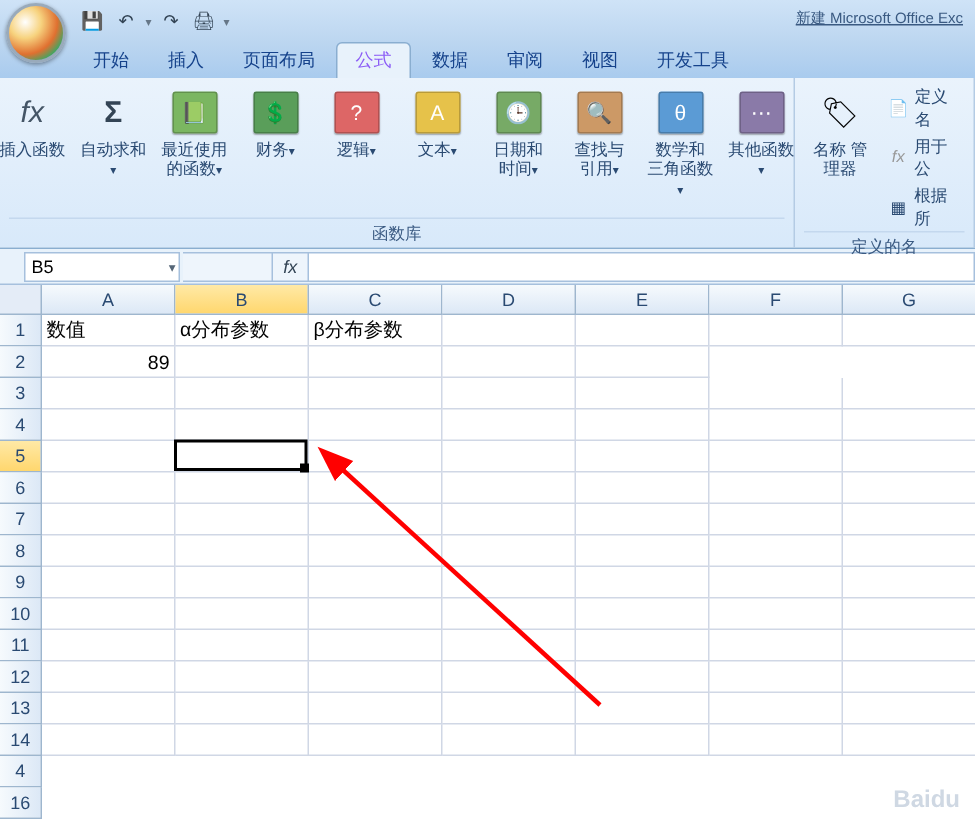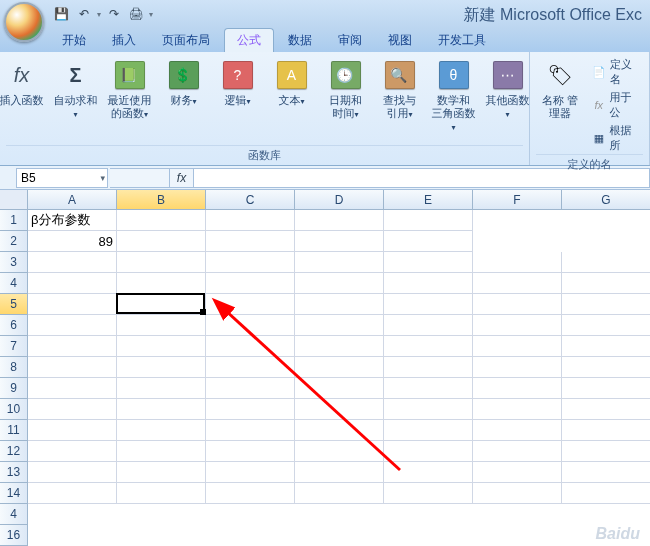--- a/index.html
+++ b/index.html
@@ -3,21 +3,21 @@
 <meta charset="utf-8">
 <style>
 * { box-sizing: border-box; margin: 0; padding: 0; font-family: "Microsoft YaHei", SimSun, Arial, sans-serif; }
 body { background: #fff; width: 650px; height: 546px; overflow: hidden; position: relative; }
 
 .titlebar { height: 28px; background: linear-gradient(#cfe3f7,#bcd6f0); display: flex; align-items: center; padding: 0 2px; }
 .office-btn { width: 40px; height: 40px; position: absolute; left: 4px; top: 2px; z-index: 20; border-radius: 50%; background: radial-gradient(circle at 30% 30%, #fff, #f7d37f 30%, #e07030 60%, #3a6 80%, #49e 100%); border: 2px solid #9ab; box-shadow: 0 1px 3px rgba(0,0,0,.4); }
 .qat { display: flex; gap: 2px; margin-left: 50px; align-items: center; }
 .qat-item { width: 20px; height: 20px; display: flex; align-items: center; justify-content: center; font-size: 12px; color: #345; }
 .qat-sep { width: 6px; height: 20px; display:flex; align-items:center; justify-content:center; color:#678; font-size:8px; }
-.title-text { position: absolute; right: 8px; top: 5px; font-size: 16px; color: #3a5a82; }
+.title-text { position: absolute; right: 8px; top: 5px; font-size: 10px; color: #3a5a82; text-decoration: underline; }
 
 .tabs { height: 24px; background: linear-gradient(#bcd6f0,#a9cbee); display: flex; align-items: flex-end; padding-left: 50px; gap: 2px; }
 .tab { padding: 3px 12px 3px; font-size: 12px; color: #15428b; cursor: pointer; border-top-left-radius: 4px; border-top-right-radius: 4px; }
 .tab.active { background: #e8f2fb; color: #8b5cf6; border: 1px solid #8aaed0; border-bottom: none; }
 
 .ribbon { height: 114px; background: linear-gradient(#eaf3fc,#d8e9fa); border-bottom: 1px solid #8aaed0; display: flex; position: relative; }
 .rgroup { border-right: 1px solid #b4cbe4; padding: 4px 6px 0; display: flex; flex-direction: column; align-items: center; justify-content: space-between; }
 .rgroup-body { display: flex; gap: 4px; align-items: flex-start; flex: 1; }
 .rgroup-label { font-size: 11px; color: #3a5a82; text-align: center; padding: 2px 0; border-top: 1px solid #c4d8ee; width: 100%; }
 .big-btn { width: 50px; display: flex; flex-direction: column; align-items: center; gap: 2px; padding: 2px; cursor: pointer; }
@@ -25,21 +25,21 @@
 .big-label { font-size: 11px; color: #2a4a72; text-align: center; line-height: 13px; }
 .book { width: 30px; height: 28px; border-radius: 2px; display:flex; align-items:center; justify-content:center; font-size:14px; color:#fff; box-shadow: inset 0 0 0 1px rgba(0,0,0,.2), 0 1px 1px rgba(0,0,0,.3); }
 .dd { font-size: 8px; color: #2a4a72; }
 .name-group { border-right: 1px solid #b4cbe4; padding: 4px 6px 0; display:flex; flex-direction:column; }
 .name-body { display:flex; gap:6px; flex:1; }
 .name-items { display:flex; flex-direction:column; gap:1px; font-size:11px; color:#2a4a72; }
 .name-item { display:flex; align-items:center; gap:4px; padding: 1px 2px; cursor:pointer; }
 .name-item .ico { width:14px; height:14px; display:inline-flex; align-items:center; justify-content:center; font-size:11px; }
 
 .formula-bar { height: 24px; background: #e8f2fb; border-bottom: 1px solid #a6c0dd; display: flex; align-items: center; }
-.name-box { width: 92px; height: 20px; background: #fff; border: 1px solid #a6c0dd; margin: 0 2px 0 16px; font-size: 12px; padding: 0 4px; display:flex; align-items:center; position:relative; }
+.name-box { width: 104px; height: 20px; background: #fff; border: 1px solid #a6c0dd; margin: 0 2px 0 16px; font-size: 12px; padding: 0 4px; display:flex; align-items:center; position:relative; }
 .name-box .ddl { position:absolute; right:2px; font-size:9px; color:#567; }
 .fx-btn { width: 24px; height: 20px; border: 1px solid #a6c0dd; border-left:none; background:#eef5fc; display:flex; align-items:center; justify-content:center; font-style:italic; font-size:12px; color:#345; cursor:pointer; }
 .formula-input { flex: 1; height: 20px; background: #fff; border: 1px solid #a6c0dd; border-left:none; padding: 0 4px; font-size: 12px; }
 
 .grid-area { display: flex; height: calc(546px - 28px - 24px - 114px - 24px); background: #fff; position: relative; }
 .corner { width: 28px; height: 20px; background: #e4ecf7; border-right: 1px solid #9eb6ce; border-bottom: 1px solid #9eb6ce; position: absolute; left:0; top:0; z-index:3; }
 .col-headers { position:absolute; left:28px; top:0; height:20px; display:flex; z-index:2; }
 .col-h { width: 89px; height:20px; background: linear-gradient(#f6fafd,#dce8f6); border-right:1px solid #9eb6ce; border-bottom:1px solid #9eb6ce; text-align:center; font-size:12px; color:#2a4a72; display:flex; align-items:center; justify-content:center; }
 .col-h.sel { background: linear-gradient(#ffe9a6,#ffd76e); }
 .row-headers { position:absolute; left:0; top:20px; width:28px; z-index:2; }
@@ -48,21 +48,21 @@
 .cells { position:absolute; left:28px; top:20px; }
 .row { display:flex; height:21px; }
 .cell { width:89px; height:21px; border-right:1px solid #d0d7e5; border-bottom:1px solid #d0d7e5; font-size:13px; padding:1px 3px; display:flex; align-items:center; white-space:nowrap; overflow:visible; }
 .cell.num { justify-content:flex-end; }
 .sel-box { position:absolute; border:2px solid #000; pointer-events:none; z-index:4; }
 .sel-handle { position:absolute; width:6px; height:6px; background:#000; right:-3px; bottom:-3px; }
 
 .arrow { position:absolute; z-index:10; pointer-events:none; }
 
 .watermark { position:absolute; right:10px; bottom:6px; font-size:11px; color:#cfd8e3; z-index:5; display:flex; flex-direction:column; align-items:flex-end; line-height:12px; }
-.watermark .big { font-size:16px; font-weight:bold;font-style:italic; }
+.watermark .big { font-size:16px; font-weight:bold; }
 </style>
 </head>
 <body>
 
 <div class="titlebar">
   <div class="office-btn"></div>
   <div class="qat">
     <div class="qat-item">💾</div>
     <div class="qat-item">↶</div>
     <div class="qat-sep">▾</div>
@@ -211,20 +211,22 @@
       <div class="row-h">10</div>
       <div class="row-h">11</div>
       <div class="row-h">12</div>
       <div class="row-h">13</div>
       <div class="row-h">14</div>
       <div class="row-h">4</div>
       <div class="row-h">16</div>
     </div>
   <div class="cells" id="cells">
       <div class="row">
+        <div class="cell">数值</div>
+        <div class="cell">α分布参数</div>
         <div class="cell">β分布参数</div>
         <div class="cell"></div>
         <div class="cell"></div>
         <div class="cell"></div>
         <div class="cell"></div>
       </div>
       <div class="row">
         <div class="cell num">89</div>
         <div class="cell"></div>
         <div class="cell"></div>

